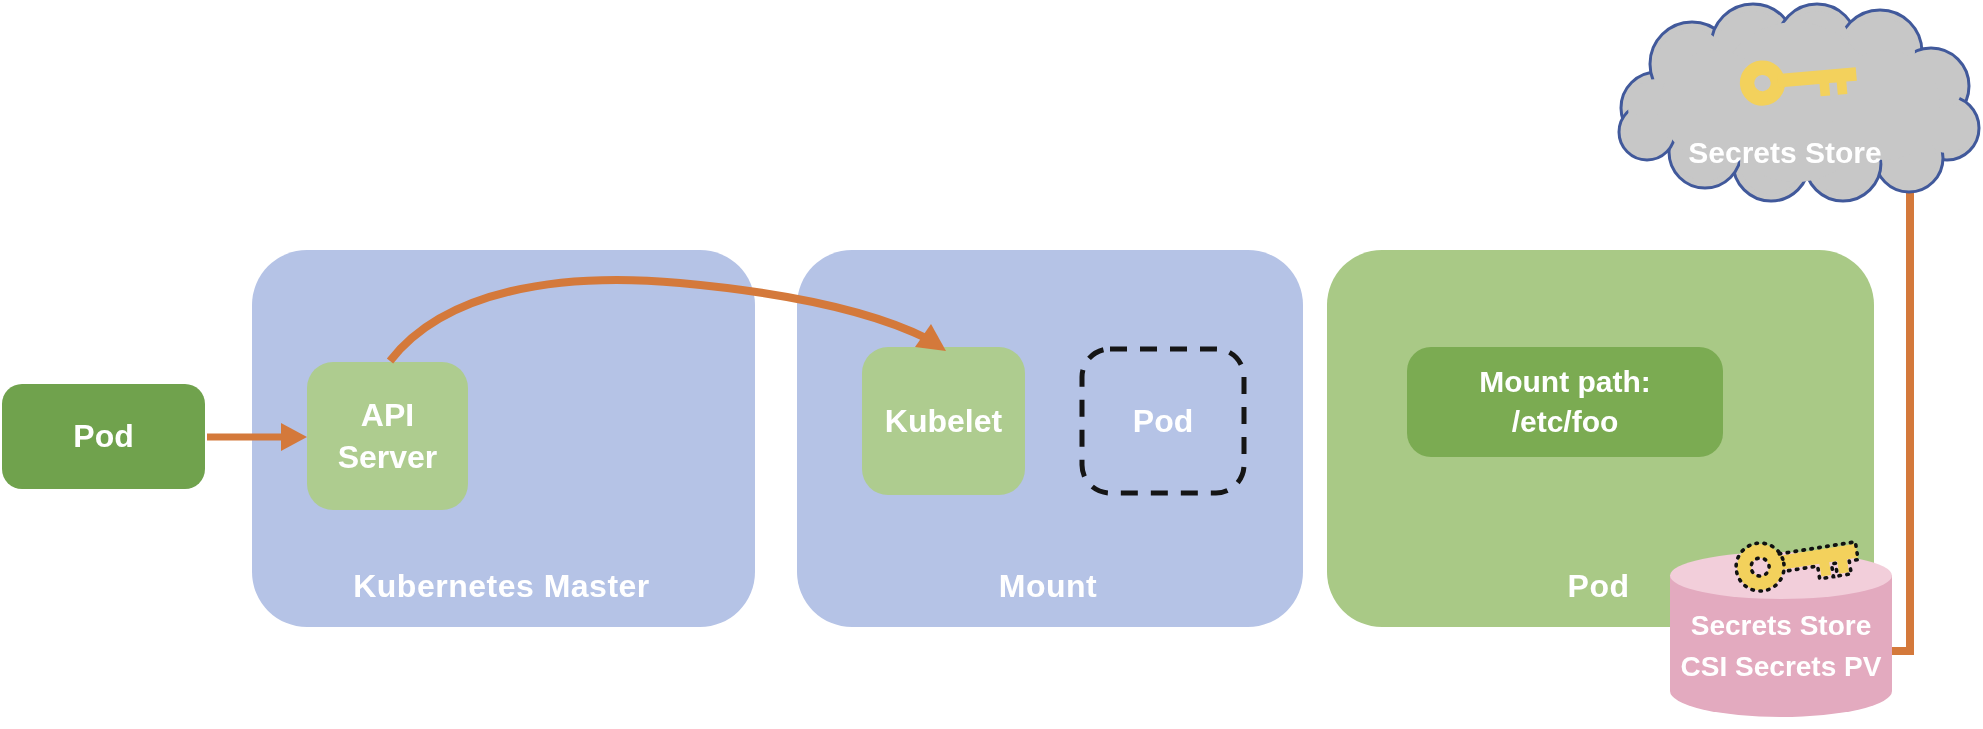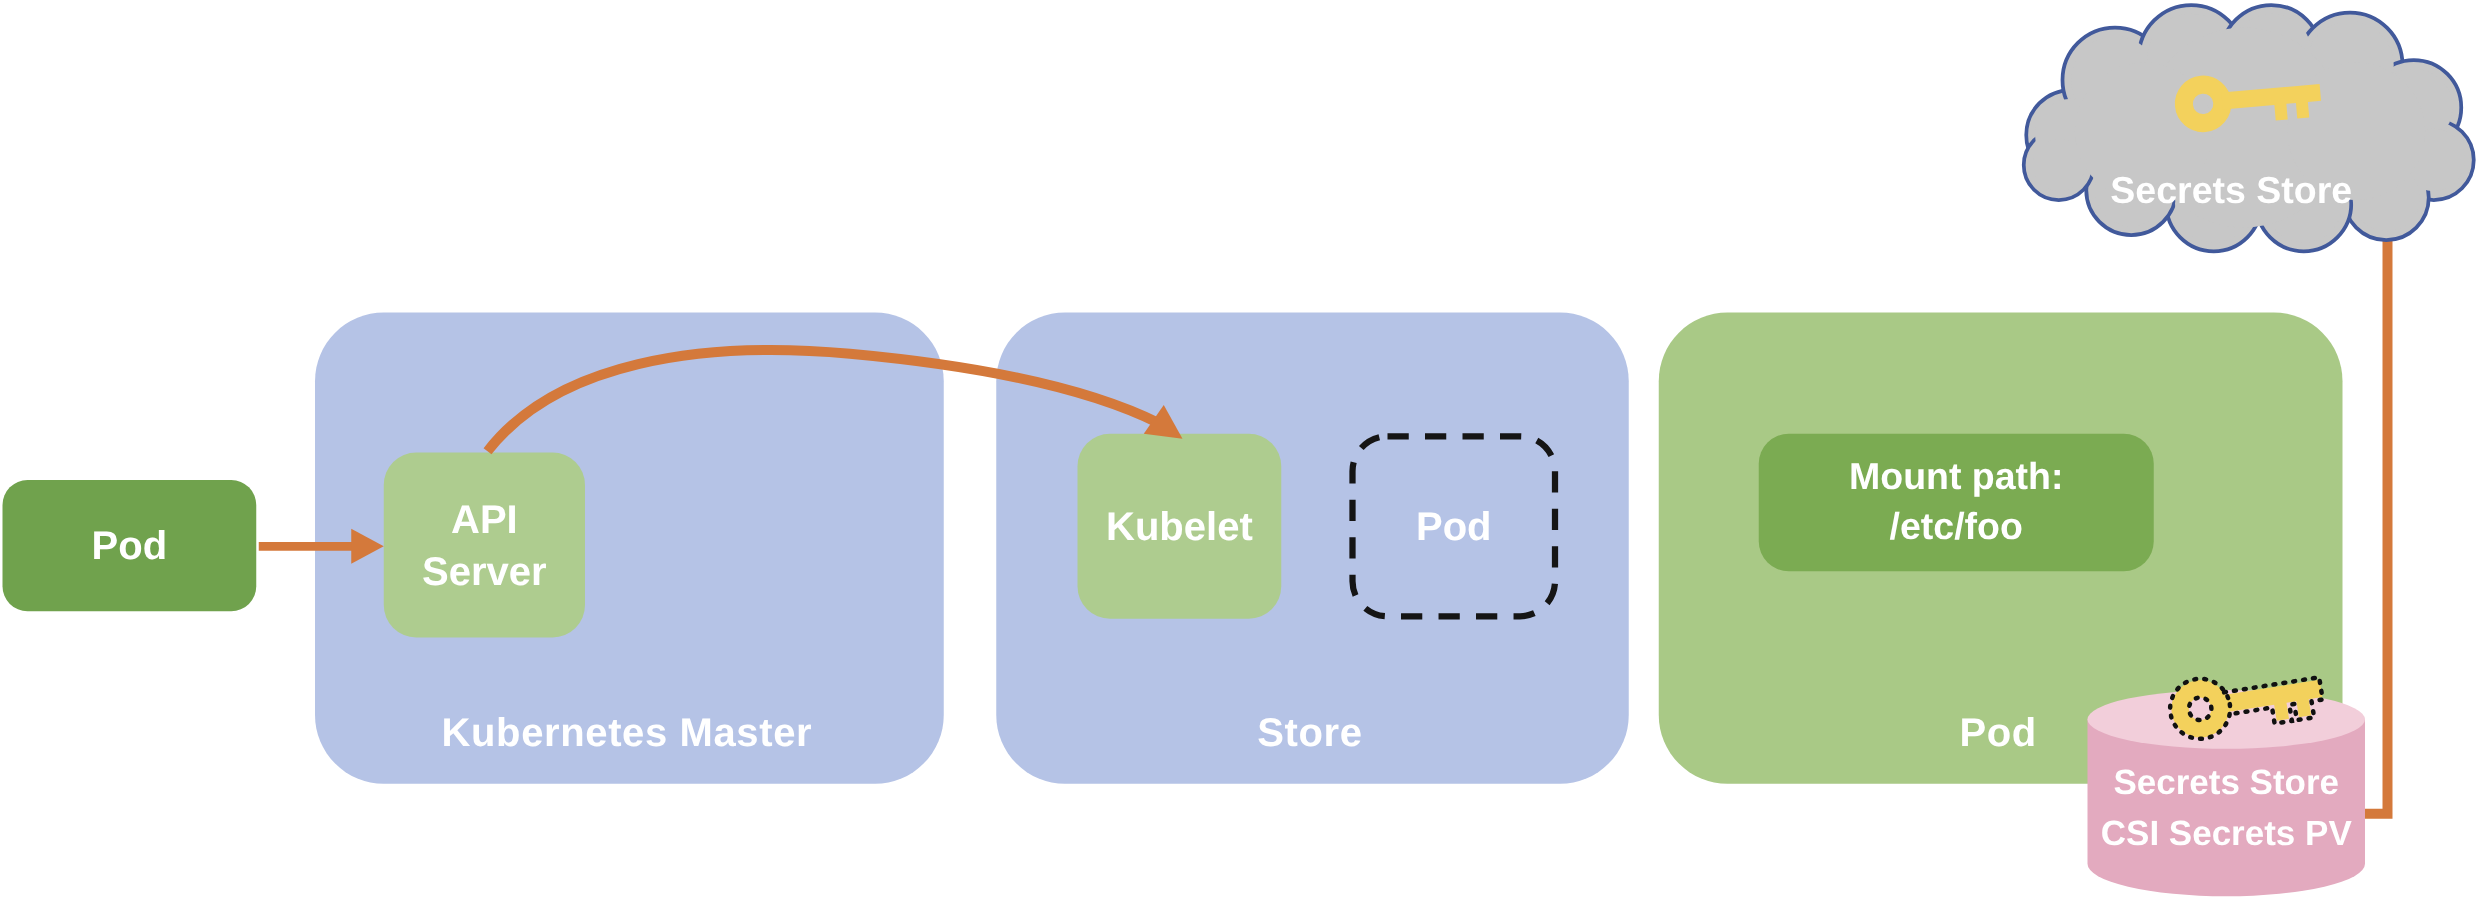--- a/index.html
+++ b/index.html
@@ -59,21 +59,21 @@
       <span>API</span>
       <span>Server</span>
     </div>
     <div class="container-label">Kubernetes Master</div>
   </div>
 
   <div class="container blue node">
     <div class="box kubelet">
       <span>Kubelet</span>
     </div>
-    <div class="container-label">Store</div>
+    <div class="container-label">Mount</div>
   </div>
 
   <svg class="abs dashed-pod-svg" viewBox="0 0 170 152">
     <rect x="4" y="4" width="162" height="144" rx="28" fill="none" stroke="var(--dashed-black)" stroke-width="5" stroke-dasharray="17 13"></rect>
   </svg>
   <div class="abs dashed-pod-label">
     <span>Pod</span>
   </div>
 
   <div class="container green pod-right">

